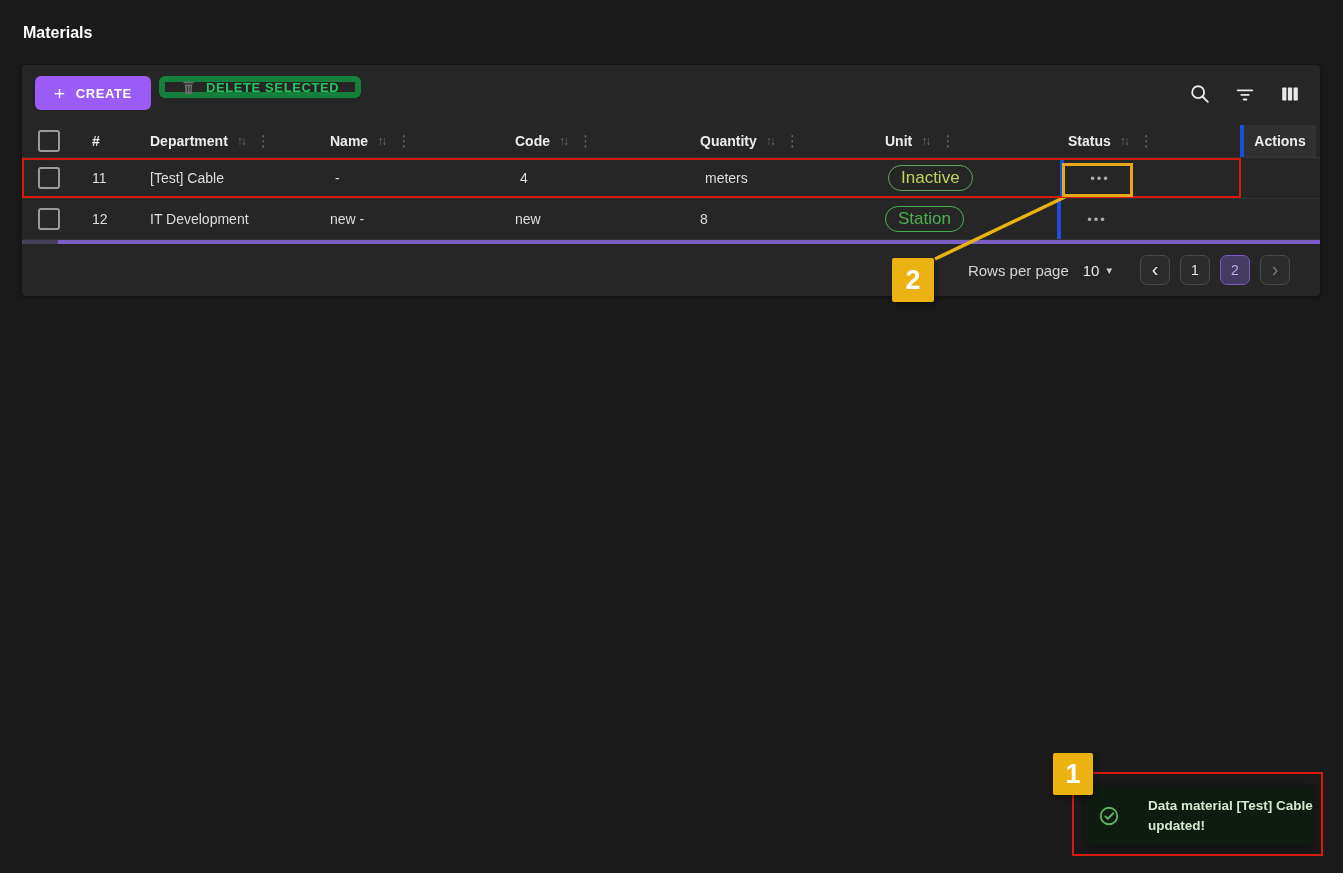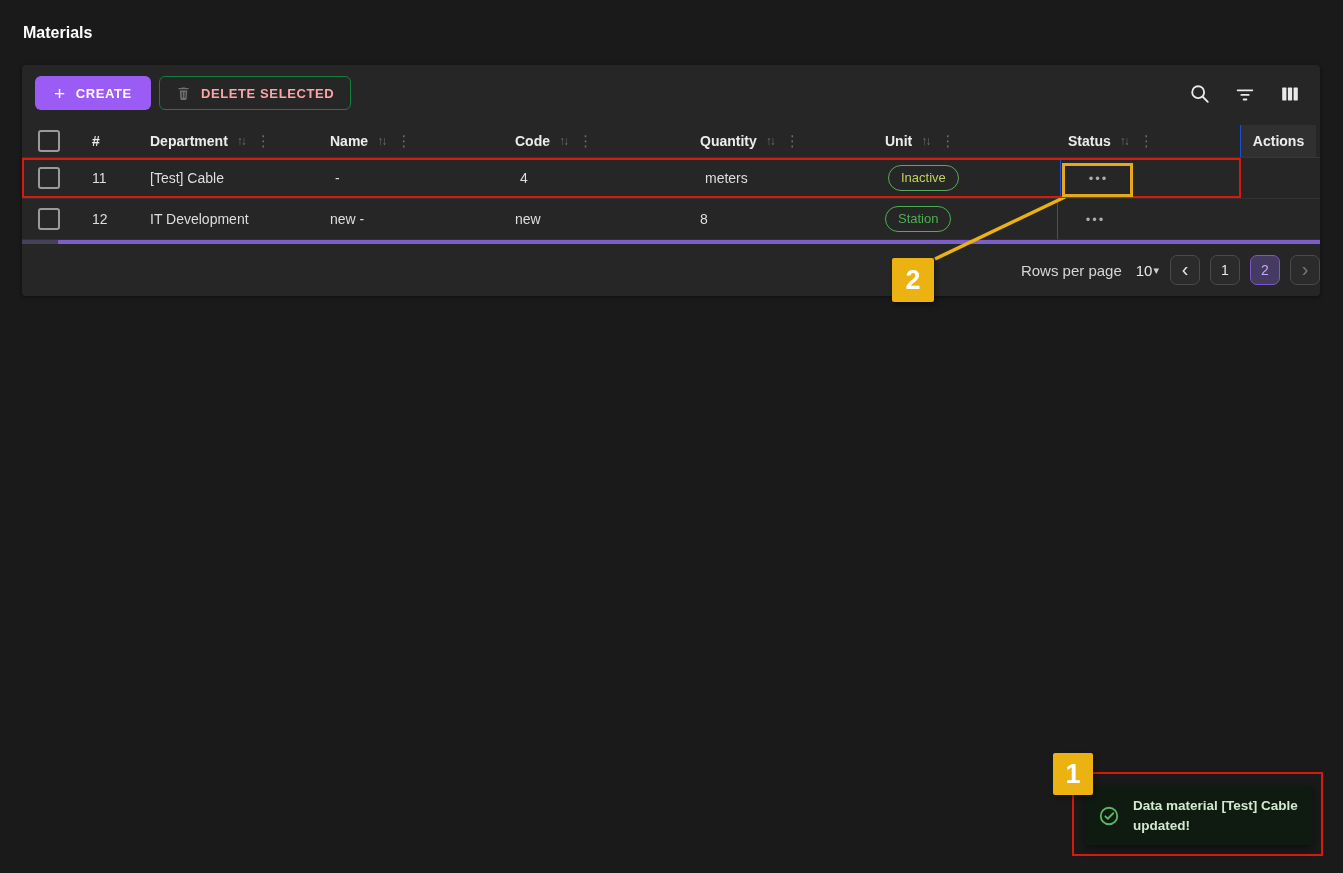--- a/index.html
+++ b/index.html
@@ -13,61 +13,61 @@
   .card{position:absolute;left:22px;top:65px;width:1298px;height:231px;background:#262626;
         border-radius:4px;box-shadow:0 1px 4px rgba(0,0,0,.45)}
 
   
   .toolbar{position:absolute;left:0;top:0;width:100%;height:60px}
   .btn{display:flex;align-items:center;gap:10px;border-radius:6px;cursor:pointer;
        font-family:"Liberation Sans",sans-serif;font-size:13px;font-weight:700;letter-spacing:.6px}
   .btn-create{position:absolute;left:13px;top:11px;height:34px;padding:0 19px;
        background:#9b5cf5;color:#fff;border:none}
   .btn-create .plus{font-size:19px;font-weight:400;line-height:1}
-  .btn-delete{position:absolute;left:137px;top:11px;height:34px;padding:0 16px;
-       background:transparent;color:#fca5a5;border:1px solid #15803d}
+  .btn-delete{position:absolute;left:137px;top:11px;height:22px;padding:0 16px;
+       background:transparent;color:#22c55e;border:6px solid #15803d}
   .toolbar-icons{position:absolute;right:16px;top:15px;display:flex;gap:17px;align-items:center}
   .icon-btn{width:28px;height:28px;display:flex;align-items:center;justify-content:center;
        background:transparent;border:none;cursor:pointer;padding:0}
 
   
   .thead{position:absolute;left:0;top:60px;width:100%;height:33px;display:flex;align-items:center;
          font-size:14px;font-weight:700;color:#ececec;border-bottom:1px solid #363636;box-sizing:border-box}
   .tbody{position:absolute;left:0;top:93px;width:100%}
   .trow{display:flex;align-items:center;height:41px;font-size:14px;color:#dedede;
         border-bottom:1px solid #313131;box-sizing:border-box}
   .c{display:flex;align-items:center;box-sizing:border-box;height:100%}
   .c-check{width:48px;padding-left:16px}
   .c-num{width:80px;padding-left:22px}
   .c-dept{width:180px}
   .c-name{width:185px}
   .c-code{width:185px}
   .c-qty{width:185px}
   .c-unit{width:183px}
   .c-status{width:172px}
-  .c-actions{width:76px;justify-content:center;border-left:1px solid #1d4ed8}
+  .c-actions{width:76px;justify-content:center;border-left:4px solid #1d4ed8}
   .thead .c-actions{background:#303030}
   .hicons{display:flex;align-items:center;margin-left:9px;gap:11px}
   .sort-ic{font-size:12px;color:#6d6d6d;letter-spacing:-2px;cursor:pointer}
   .menu-ic{font-size:15px;color:#6d6d6d;cursor:pointer;font-weight:400}
   .cbx{width:18px;height:18px;border:2px solid #9a9a9a;border-radius:3px;background:transparent;cursor:pointer}
-  .badge{display:inline-block;padding:3px 12px;border-radius:14px;font-size:13px;line-height:18px}
+  .badge{display:inline-block;padding:3px 12px;border-radius:14px;font-size:17px;line-height:18px}
   .badge.inactive{color:#bcd45a;border:1px solid #5fa75d}
   .badge.active{color:#4caf50;border:1px solid #4caf50}
   .more{color:#ababab;font-size:13px;letter-spacing:2px;background:none;border:none;cursor:pointer}
 
   
   .hscroll{position:absolute;left:0;top:175px;width:100%;height:4px;
      background:linear-gradient(to right,#46405a 0,#46405a 36px,#7b5fc6 36px,#7b5fc6 100%)}
 
   
   .pagination{position:absolute;left:0;top:179px;width:100%;height:52px;box-sizing:border-box;
-     display:flex;align-items:center;justify-content:flex-end;padding-right:0;gap:10px}
+     display:flex;align-items:center;justify-content:flex-end;padding-right:30px;gap:10px}
   .rpp-label{font-size:15px;color:#d6d6d6;margin-right:4px}
-  .rpp-select{display:flex;align-items:center;gap:1px;color:#e8e8e8;font-size:15px;cursor:pointer;margin-right:1px}
+  .rpp-select{display:flex;align-items:center;gap:7px;color:#e8e8e8;font-size:15px;cursor:pointer;margin-right:18px}
   .rpp-caret{font-size:11px;color:#cfcfcf}
   .pagebtn{width:30px;height:30px;border-radius:7px;border:1px solid #4a4a4a;background:#2b2b2b;
      color:#e8e8e8;font-size:14px;font-family:"Liberation Sans",sans-serif;
      display:flex;align-items:center;justify-content:center;cursor:pointer;padding:0}
   .pagebtn .chev{font-size:20px;line-height:1;margin-top:-2px}
   .pagebtn.current{background:#453a61;border-color:#7e57c2;color:#c0abef}
   .pagebtn.next{color:#7a7a7a}
 
   
   .ann-rect{position:absolute;border:2px solid #d61a0f;box-sizing:border-box;pointer-events:none;z-index:55}
@@ -78,21 +78,21 @@
      display:flex;align-items:center;justify-content:center;border-radius:2px;
      box-shadow:2px 3px 5px rgba(0,0,0,.35);z-index:60}
   #step2{left:892px;top:258px;width:42px;height:44px}
   #step1{left:1053px;top:753px;width:40px;height:42px}
   #annToastRect{left:1072px;top:772px;width:251px;height:84px}
 
   
   .toast{position:absolute;left:1085px;top:786px;width:228px;height:59px;background:#0f1a11;
      border-radius:4px;display:flex;align-items:center;box-shadow:0 3px 10px rgba(0,0,0,.5);z-index:40}
   .toast-icon{margin-left:13px;flex:0 0 auto;display:flex}
-  .toast-msg{margin-left:13px;width:170px;font-size:13.5px;line-height:20px;color:#d2e9d0;font-weight:700}
+  .toast-msg{margin-left:28px;width:170px;font-size:13.5px;line-height:20px;color:#d2e9d0;font-weight:700}
 </style>
 </head>
 <body>
 
 <div class="title">Materials</div>
 
 <div class="card">
 
   <div class="toolbar">
     <button class="btn btn-create">

